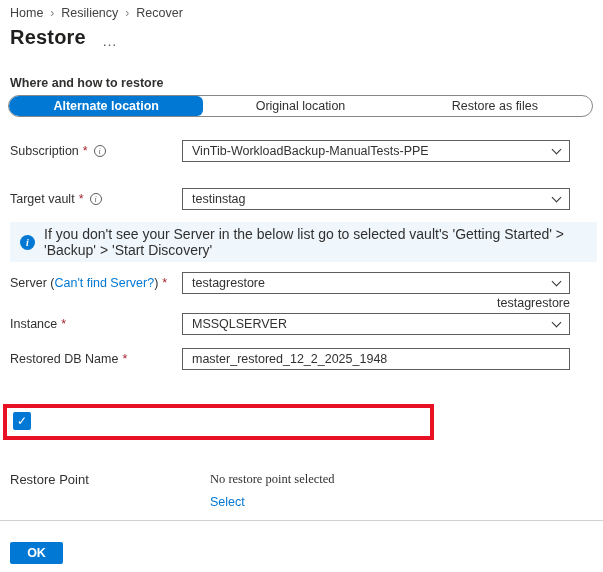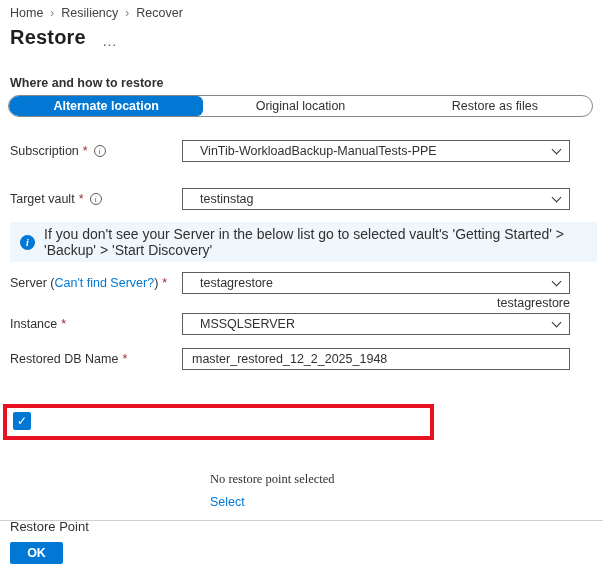--- a/index.html
+++ b/index.html
@@ -49,21 +49,21 @@
     font-size: 8px; font-family: "Liberation Serif", serif; font-style: italic;
     color: #605e5c; cursor: pointer;
   }
   .control { left: 182px; width: 388px; height: 22px; }
   .dropdown {
     width: 100%; height: 100%;
     border: 1px solid #605e5c; background: #fff;
     display: flex; align-items: center; padding: 0 9px;
     cursor: pointer;
   }
-  .dropdown .value { flex: 1; white-space: nowrap; overflow: hidden; font-size: 12.5px; color: #323130; margin-left: 8px; }
+  .dropdown .value { flex: 1; white-space: nowrap; overflow: hidden; font-size: 12.5px; color: #323130; }
   .chev {
     width: 7px; height: 7px; margin-bottom: 3px;
     border-right: 1.4px solid #323130; border-bottom: 1.4px solid #323130;
     transform: rotate(45deg); flex: none;
   }
   .textbox {
     width: 100%; height: 100%;
     border: 1px solid #605e5c; background: #fff;
     padding: 8px 9px; font-family: "Liberation Sans", sans-serif;
     font-size: 12.5px; color: #323130; outline: none;
@@ -88,21 +88,21 @@
   .annotation-box { left: 3px; top: 404px; width: 431px; height: 36px; border: 4px solid #e81123; pointer-events: none; }
   .checkbox-row { left: 13px; top: 412px; display: flex; align-items: center; }
   .checkbox {
     width: 18px; height: 18px; background: #0078d4; border-radius: 2px;
     color: #ffffff; display: flex; align-items: center; justify-content: center;
     font-size: 12px; cursor: pointer; flex: none;
   }
   .checkbox-label { margin-left: 8px; font-size: 12.5px; color: #323130; }
 
   
-  .rp-label { left: 10px; top: 472px; font-size: 13px; color: #323130; margin-top: 47px; }
+  .rp-label { left: 10px; top: 472px; font-size: 13px; color: #323130; }
   .rp-status { left: 210px; top: 472px; font-size: 12.5px; color: #323130; font-family: Liberation Serif, serif; }
   .rp-select { left: 210px; top: 495px; font-size: 12.5px; }
 
   
   .divider { left: 0; top: 520px; width: 603px; height: 1px; background: #d2d0ce; }
   .ok-btn {
     left: 10px; top: 542px; width: 53px; height: 22px;
     background: #0078d4; color: #ffffff; font-weight: 700; font-size: 12.5px;
     display: flex; align-items: center; justify-content: center;
     border-radius: 2px; cursor: pointer;

